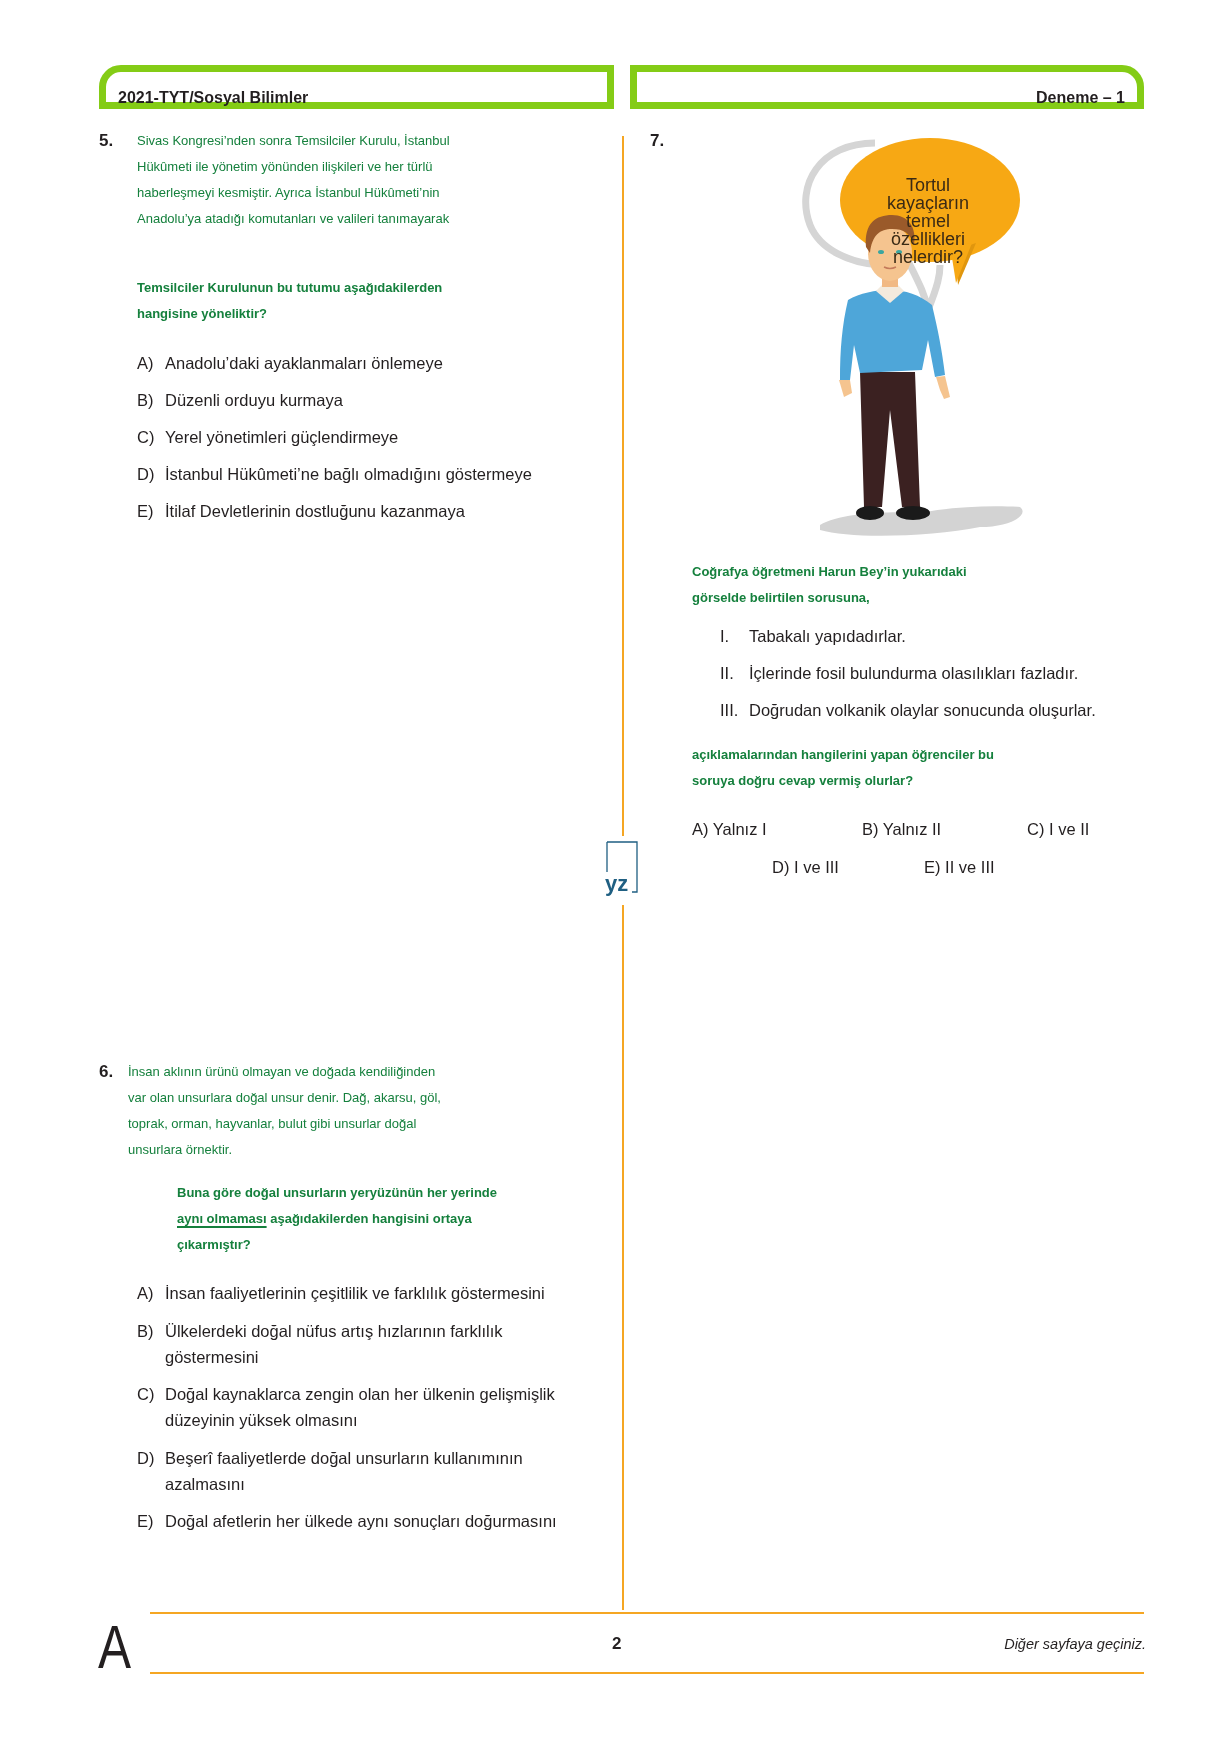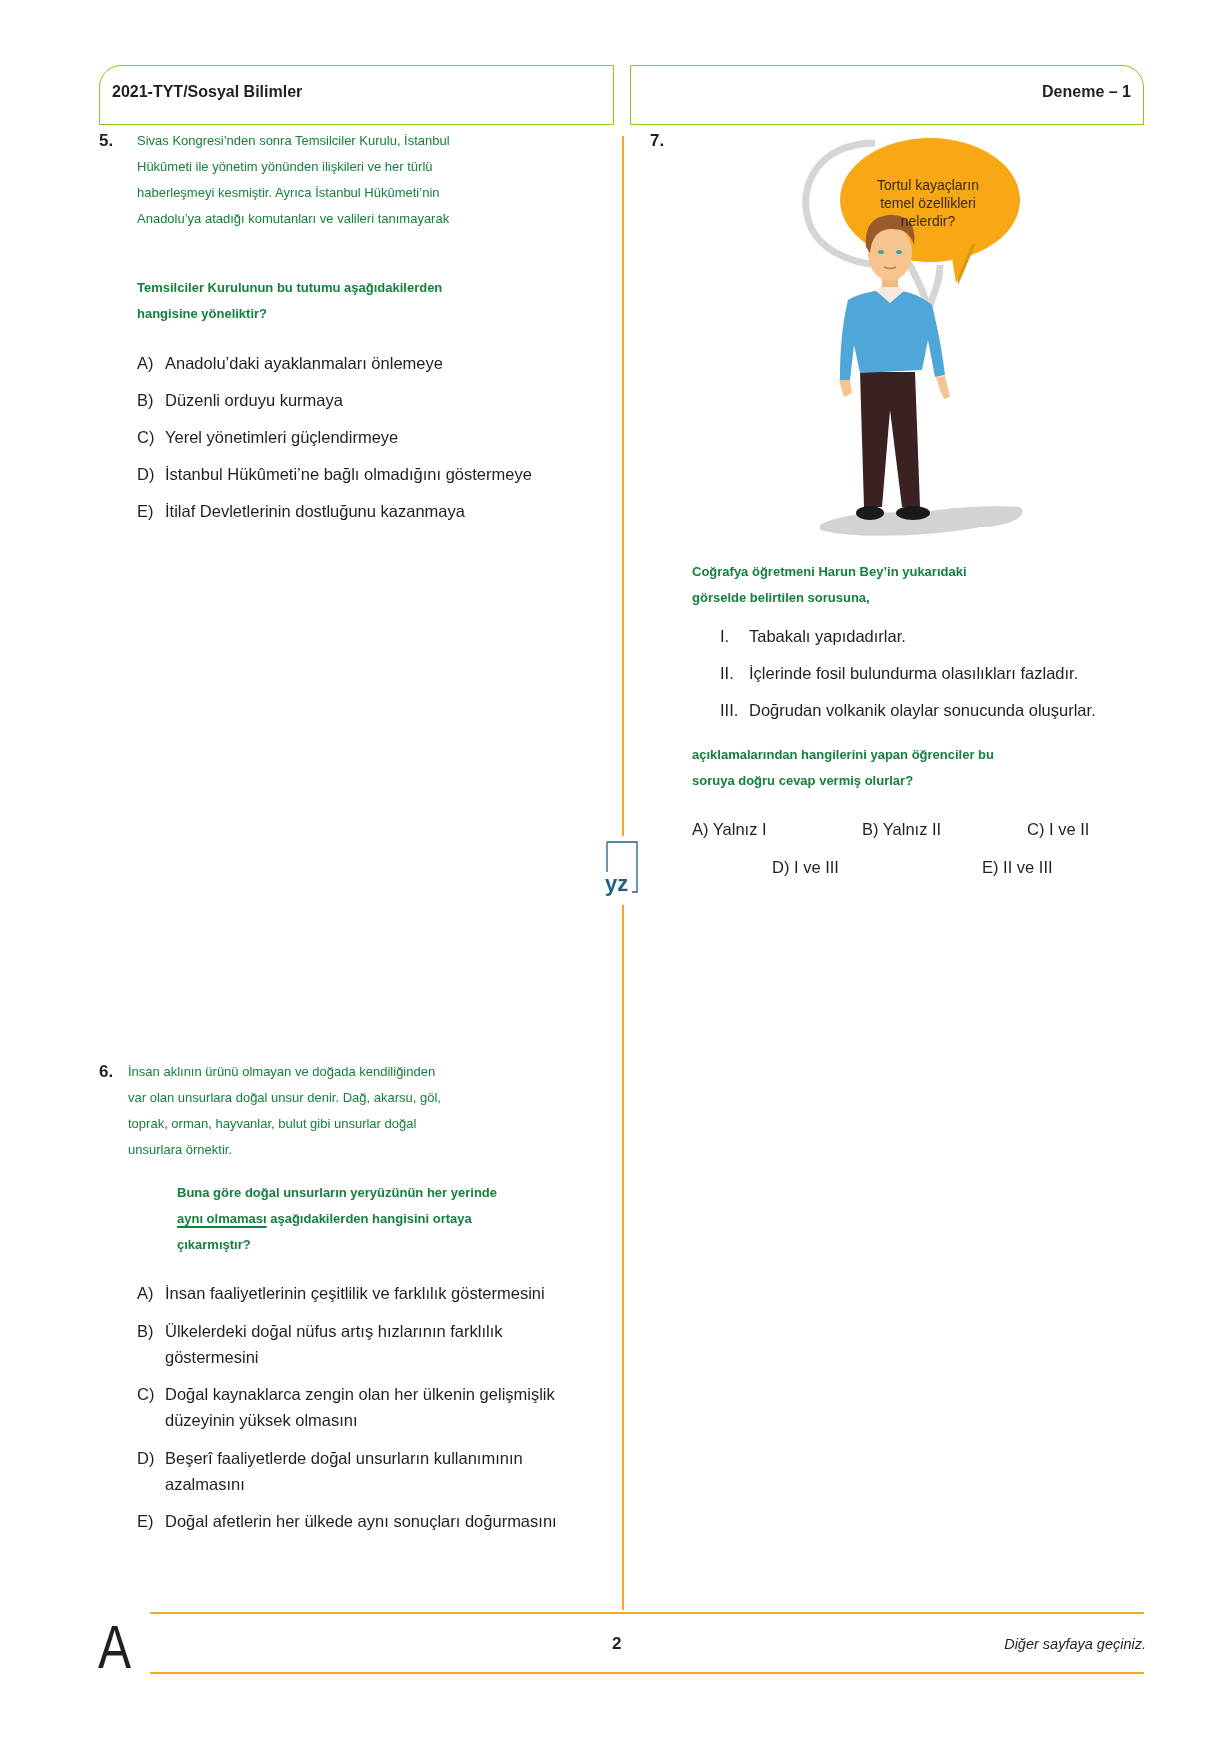--- a/index.html
+++ b/index.html
@@ -1,19 +1,19 @@
 <!DOCTYPE html>
 <html><head>
   <meta charset="utf-8">
   <style>
     * { box-sizing: border-box; margin: 0; padding: 0; }
     html, body { width: 1218px; height: 1740px; background: #ffffff; }
     body { position: relative; font-family: "Liberation Sans", sans-serif; color: #231f20; overflow: hidden; }
 
-    .hdr-box { position: absolute; top: 65px; height: 60px; border: 1px solid #84cc16; background: #fff; }
+    .hdr-box { position: absolute; top: 65px; height: 44px; border: 7px solid #84cc16; background: #fff; }
     .hdr-left { left: 99px; width: 515px; border-top-left-radius: 22px; }
     .hdr-right { left: 630px; width: 514px; border-top-right-radius: 22px; }
     .hdr-text { position: absolute; top: 17px; font-size: 16px; font-weight: bold; color: #231f20; }
     .hdr-left .hdr-text { left: 12px; }
     .hdr-right .hdr-text { right: 12px; }
 
     .col-divider { position: absolute; left: 622px; width: 2px; background: #f5a623; }
     .div-top { top: 136px; height: 700px; }
     .div-bot { top: 905px; height: 705px; }
 
@@ -23,21 +23,21 @@
     .q-text { position: absolute; font-size: 13px; line-height: 26px; color: #15803d; }
     .q-bold { font-weight: bold; }
     .opt { position: absolute; font-size: 16.5px; line-height: 26px; color: #231f20; display: flex; }
     .opt-letter { width: 28px; flex: none; }
     .roman { position: absolute; font-size: 16.5px; line-height: 26px; display: flex; }
     .roman-num { width: 29px; flex: none; }
     .inline-opt { position: absolute; font-size: 16.5px; line-height: 26px; }
     .underline { text-decoration: underline; text-decoration-thickness: 1.5px; text-underline-offset: 3px; }
 
     .illustration { position: absolute; left: 780px; top: 135px; width: 260px; height: 410px; }
-    .bubble-text { position: absolute; left: 868px; top: 176px; width: 120px; text-align: center; font-size: 14px; line-height: 18px; color: #3a2a15; }
+    .bubble-text { position: absolute; left: 868px; top: 176px; width: 120px; text-align: center; font-size: 18px; line-height: 18px; color: #3a2a15; }
 
     .ftr-line { position: absolute; left: 150px; width: 994px; height: 2px; background: #f5a623; }
     .ftr-top { top: 1612px; }
     .ftr-bot { top: 1672px; }
     .booklet { position: absolute; left: 98px; top: 1616px; font-size: 62px; line-height: 62px; color: #231f20; transform: scaleX(0.8); transform-origin: left; }
     .page-num { position: absolute; left: 612px; top: 1634px; font-size: 17px; font-weight: bold; }
     .next-page { position: absolute; right: 72px; top: 1636px; font-size: 14.5px; font-style: italic; color: #231f20; }
   </style>
 </head>
 <body>
@@ -201,20 +201,20 @@
 
   <div class="q-text q-bold" style="left:692px; top:742px;">
     <div>açıklamalarından hangilerini yapan öğrenciler bu</div>
     <div>soruya doğru cevap vermiş olurlar?</div>
   </div>
 
   <span class="inline-opt" style="left:692px; top:816px;">A) Yalnız I</span>
   <span class="inline-opt" style="left:862px; top:816px;">B) Yalnız II</span>
   <span class="inline-opt" style="left:1027px; top:816px;">C) I ve II</span>
   <span class="inline-opt" style="left:772px; top:854px;">D) I ve III</span>
-  <span class="inline-opt" style="left:982px; top:854px;">E) II ve III</span>
+  <span class="inline-opt" style="left:924px; top:854px;">E) II ve III</span>
 </div>
 
 <div class="ftr-line ftr-top"></div>
 <div class="ftr-line ftr-bot"></div>
 <span class="booklet">A</span>
 <span class="page-num">2</span>
 <span class="next-page">Diğer sayfaya geçiniz.</span>
 
 </body></html>

